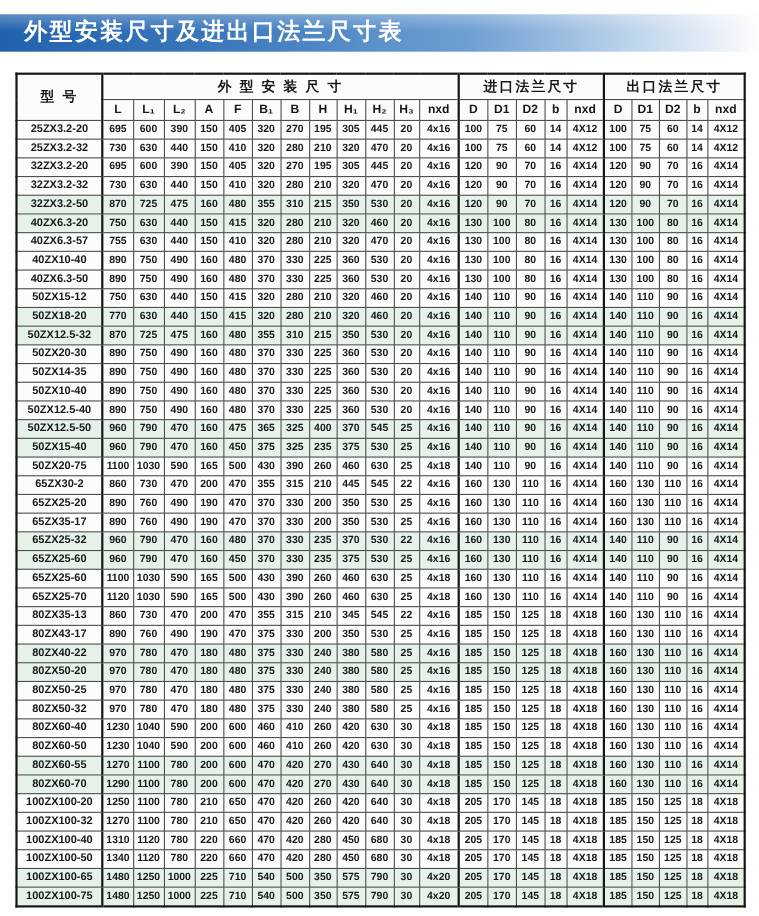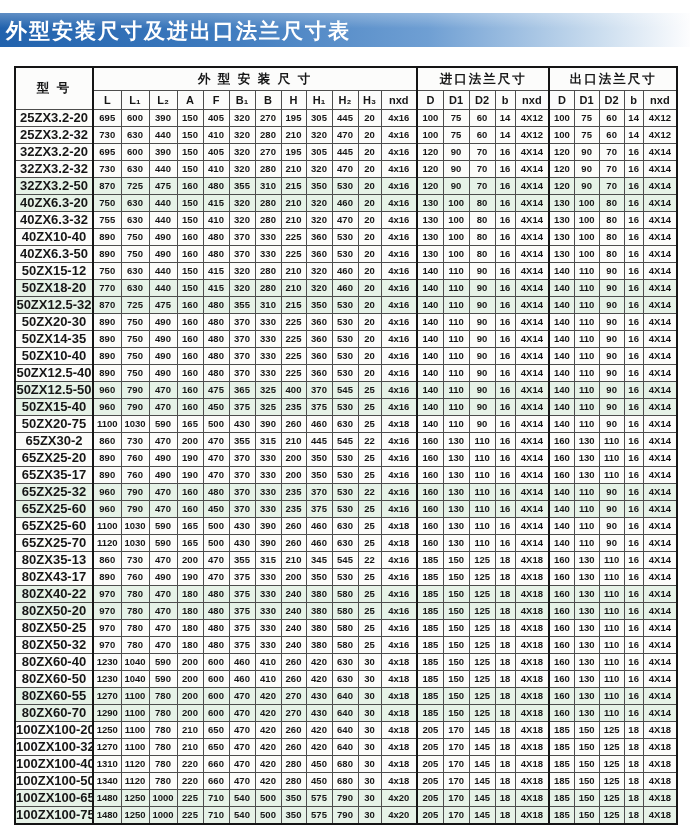--- a/index.html
+++ b/index.html
@@ -7,38 +7,38 @@
     width:690px;height:833px;position:relative;background:#ffffff;
     font-family:"Liberation Sans", sans-serif;overflow:hidden;
   }
   .title-bar{
     position:absolute;left:0;top:13px;width:690px;height:34px;
     background:
       linear-gradient(to bottom, rgba(255,255,255,0.28) 0%, rgba(255,255,255,0) 45%),
       linear-gradient(to right, #2162ad 0%, #3c79bd 30%, #6f9fd3 62%, #cfe0f0 88%, #fdfdfe 100%);
   }
   .title{
-    margin:0;padding:1px 0 0 6px;
-    font-family:Liberation Sans, sans-serif;font-weight:bold;font-size:21px;line-height:33px;
+    margin:0;padding:1px 0 0 22px;
+    font-family:Liberation Mono, monospace;font-weight:bold;font-size:21px;line-height:33px;
     color:#ffffff;letter-spacing:2px;white-space:nowrap;
   }
   .table-wrap{position:absolute;top:66px;left:14px;width:662px;}
   table{
     border-collapse:collapse;table-layout:fixed;width:662px;
     border:2px solid #151515;background:#fcfcfa;
   }
   th,td{
     border:1px solid #4d4d4d;text-align:center;vertical-align:middle;
     padding:0;overflow:hidden;white-space:nowrap;color:#161616;
   }
   thead th{background:#fcfcfb;font-weight:bold;}
   tr.group-header th{height:22px;font-size:12.5px;letter-spacing:2px;}
   tr.sub-header th{height:18px;font-size:11px;letter-spacing:0;}
   tbody td{height:16px;line-height:16px;font-size:9.5px;font-weight:bold;background:#fcfcfa;}
-  tbody td.model{font-size:13px;border-right-width:2px;border-right-color:#151515;text-align:center;}
+  tbody td.model{font-size:10px;border-right-width:2px;border-right-color:#151515;text-align:center;}
   th.model-h{font-size:13px;border-right-width:2px;border-right-color:#151515;letter-spacing:6px;}
   tr.tint td{background:#e6f2e7;}
   .gb{border-left-width:2px;border-left-color:#151515;}
   col.c-model{width:78px;}
   col.c-n3{width:28px;}
   col.c-n2{width:26px;}
   col.c-n2s{width:25px;}
   col.c-h{width:25px;}
   col.c-h3{width:23px;}
   col.c-nxd{width:36px;}
@@ -257,21 +257,21 @@
           <td>80</td>
           <td>16</td>
           <td>4X14</td>
           <td class="gb">130</td>
           <td>100</td>
           <td>80</td>
           <td>16</td>
           <td>4X14</td>
         </tr>
         <tr>
-          <td class="model">40ZX6.3-32</td>
+          <td class="model">40ZX6.3-57</td>
           <td>755</td>
           <td>630</td>
           <td>440</td>
           <td>150</td>
           <td>410</td>
           <td>320</td>
           <td>280</td>
           <td>210</td>
           <td>320</td>
           <td>470</td>

